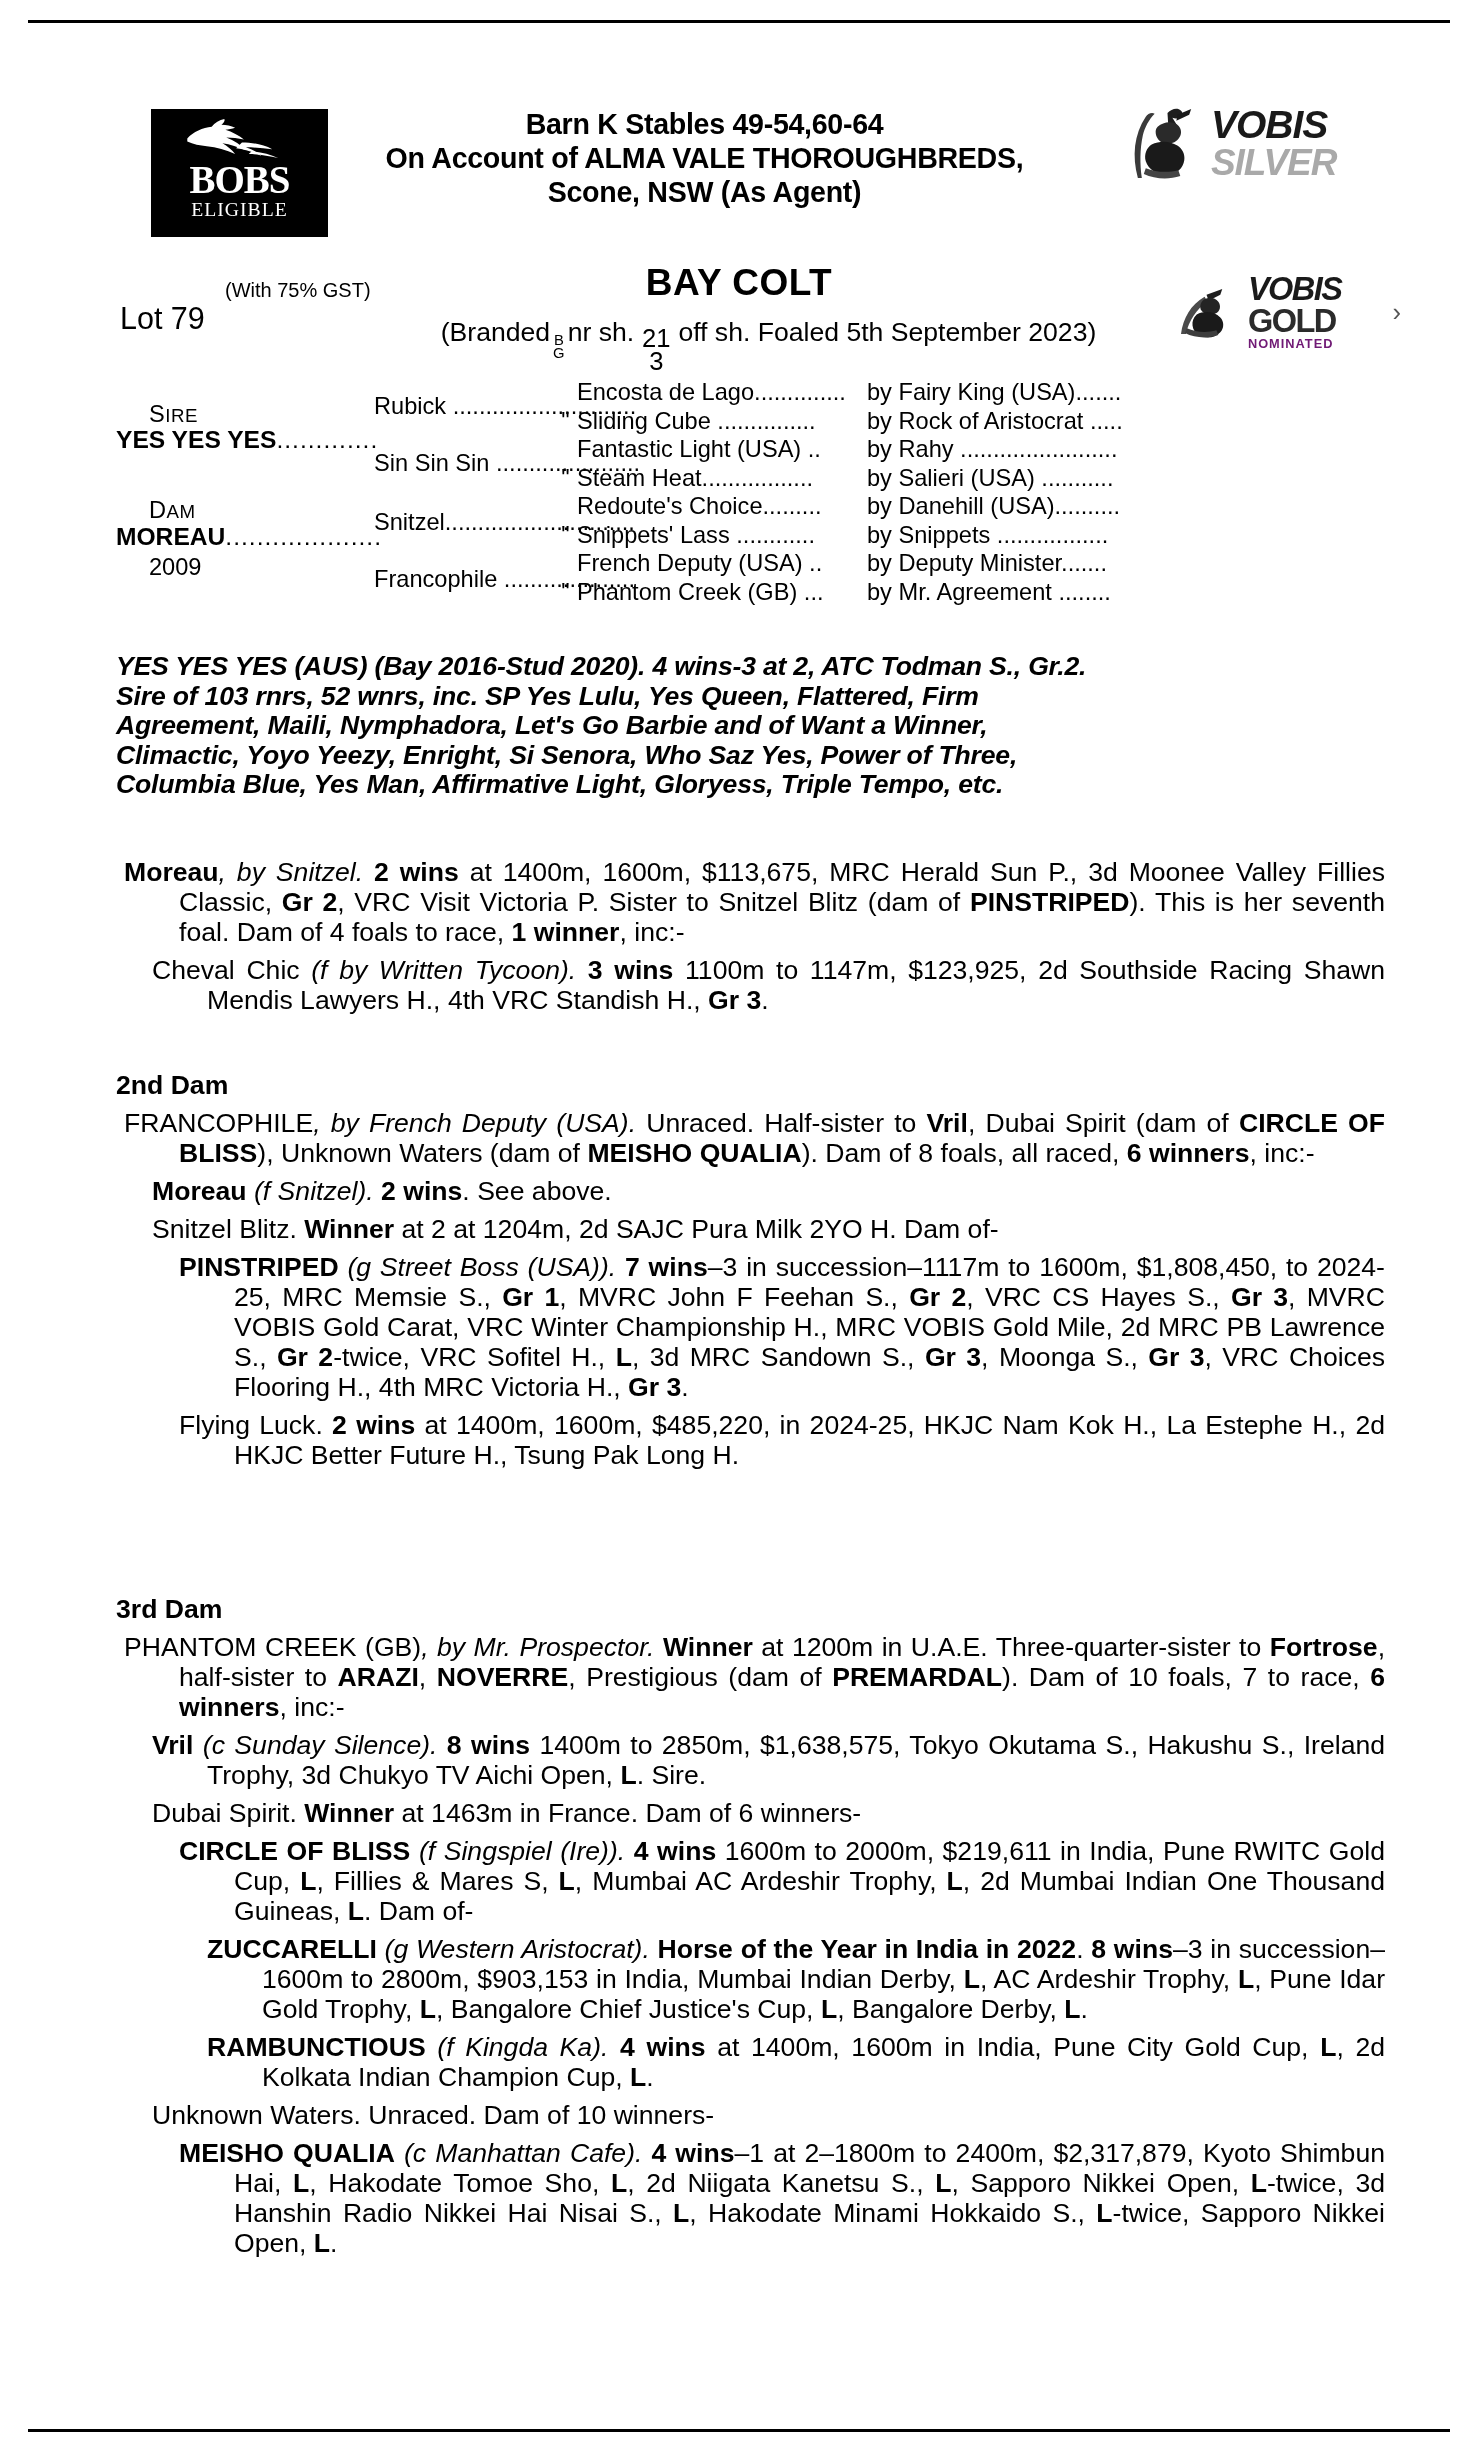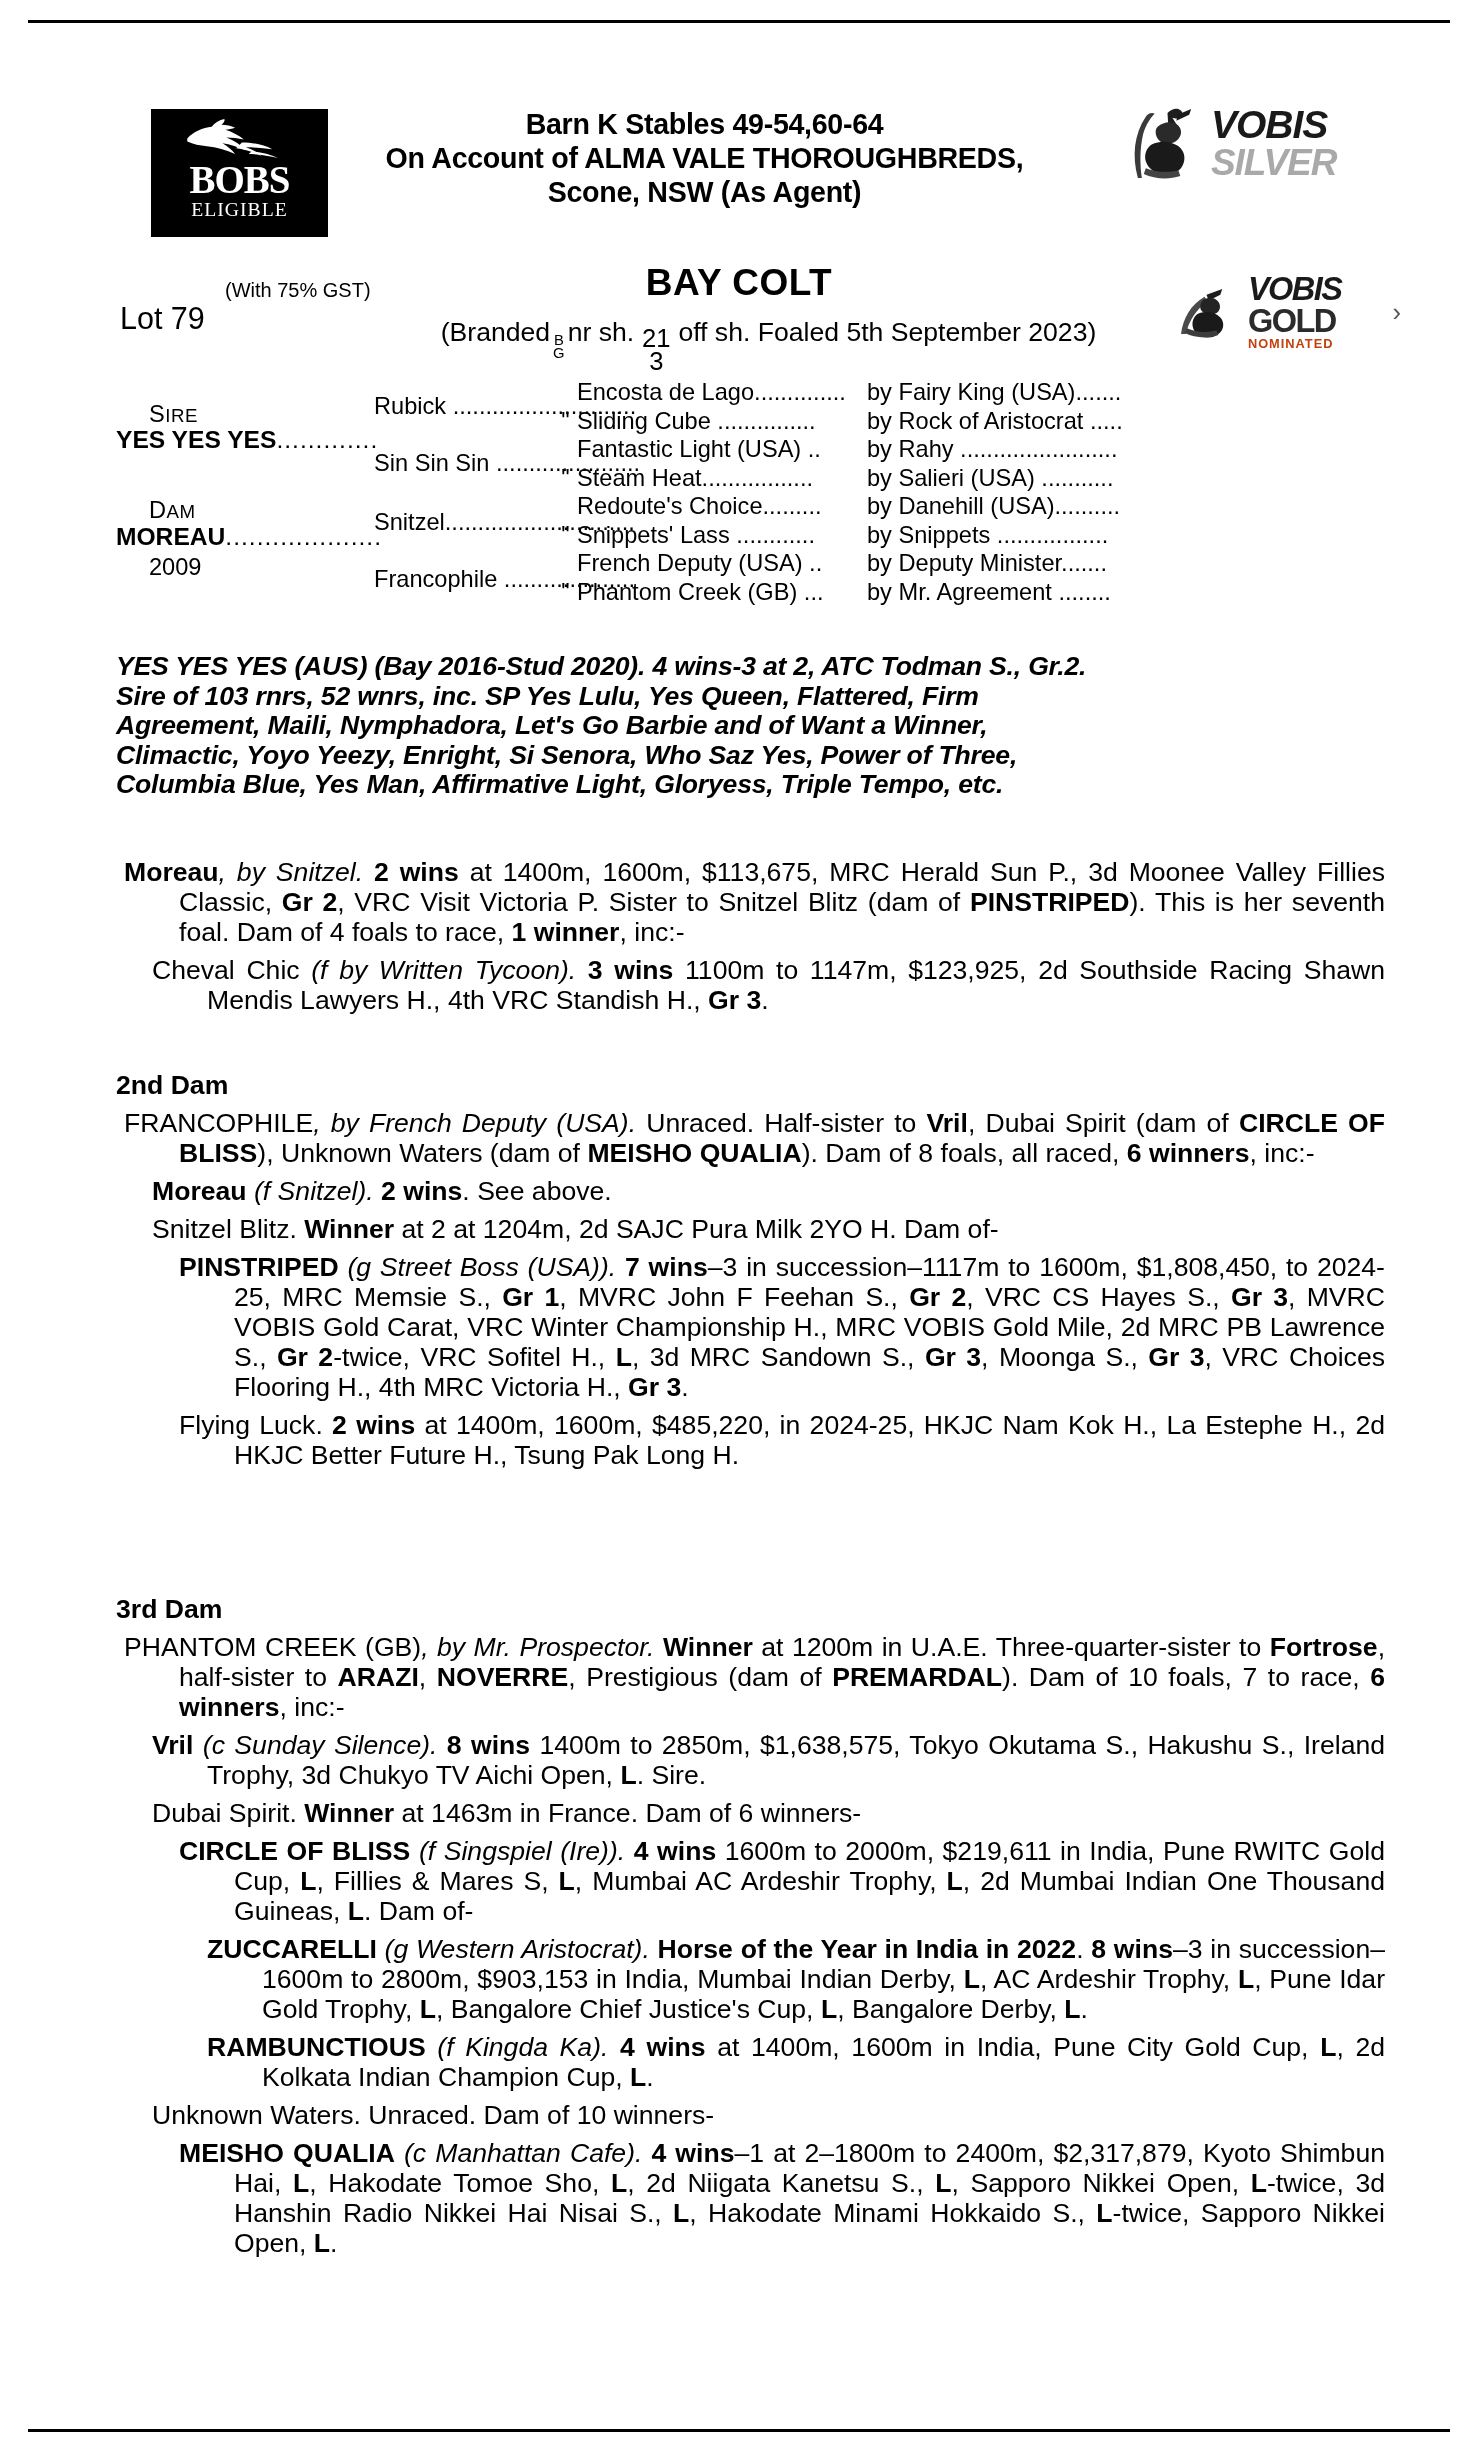--- a/index.html
+++ b/index.html
@@ -107,21 +107,21 @@
     font-size: 37px; letter-spacing: -1px;
     color: #a9a9a9;
   }
   .vobis-gold .v-vobis { font-size: 32.5px; letter-spacing: -1.5px; }
   .vobis-gold .v-gold {
     font-weight: bold; font-size: 32.5px;
     letter-spacing: -1.5px; color: #2b2b2b;
   }
   .vobis-gold .v-nom {
     font-weight: bold; font-size: 12.8px;
-    letter-spacing: 1px; color: #c2410c;
+    letter-spacing: 1px; color: #701a75;
   }
   .gold-chev {
     position: absolute; right: -2px; top: 25.6px;
     font-size: 25.6px; color: #555;
   }
 
   
   .lotline {
     position: absolute;
     left: 0; top: 268px;

